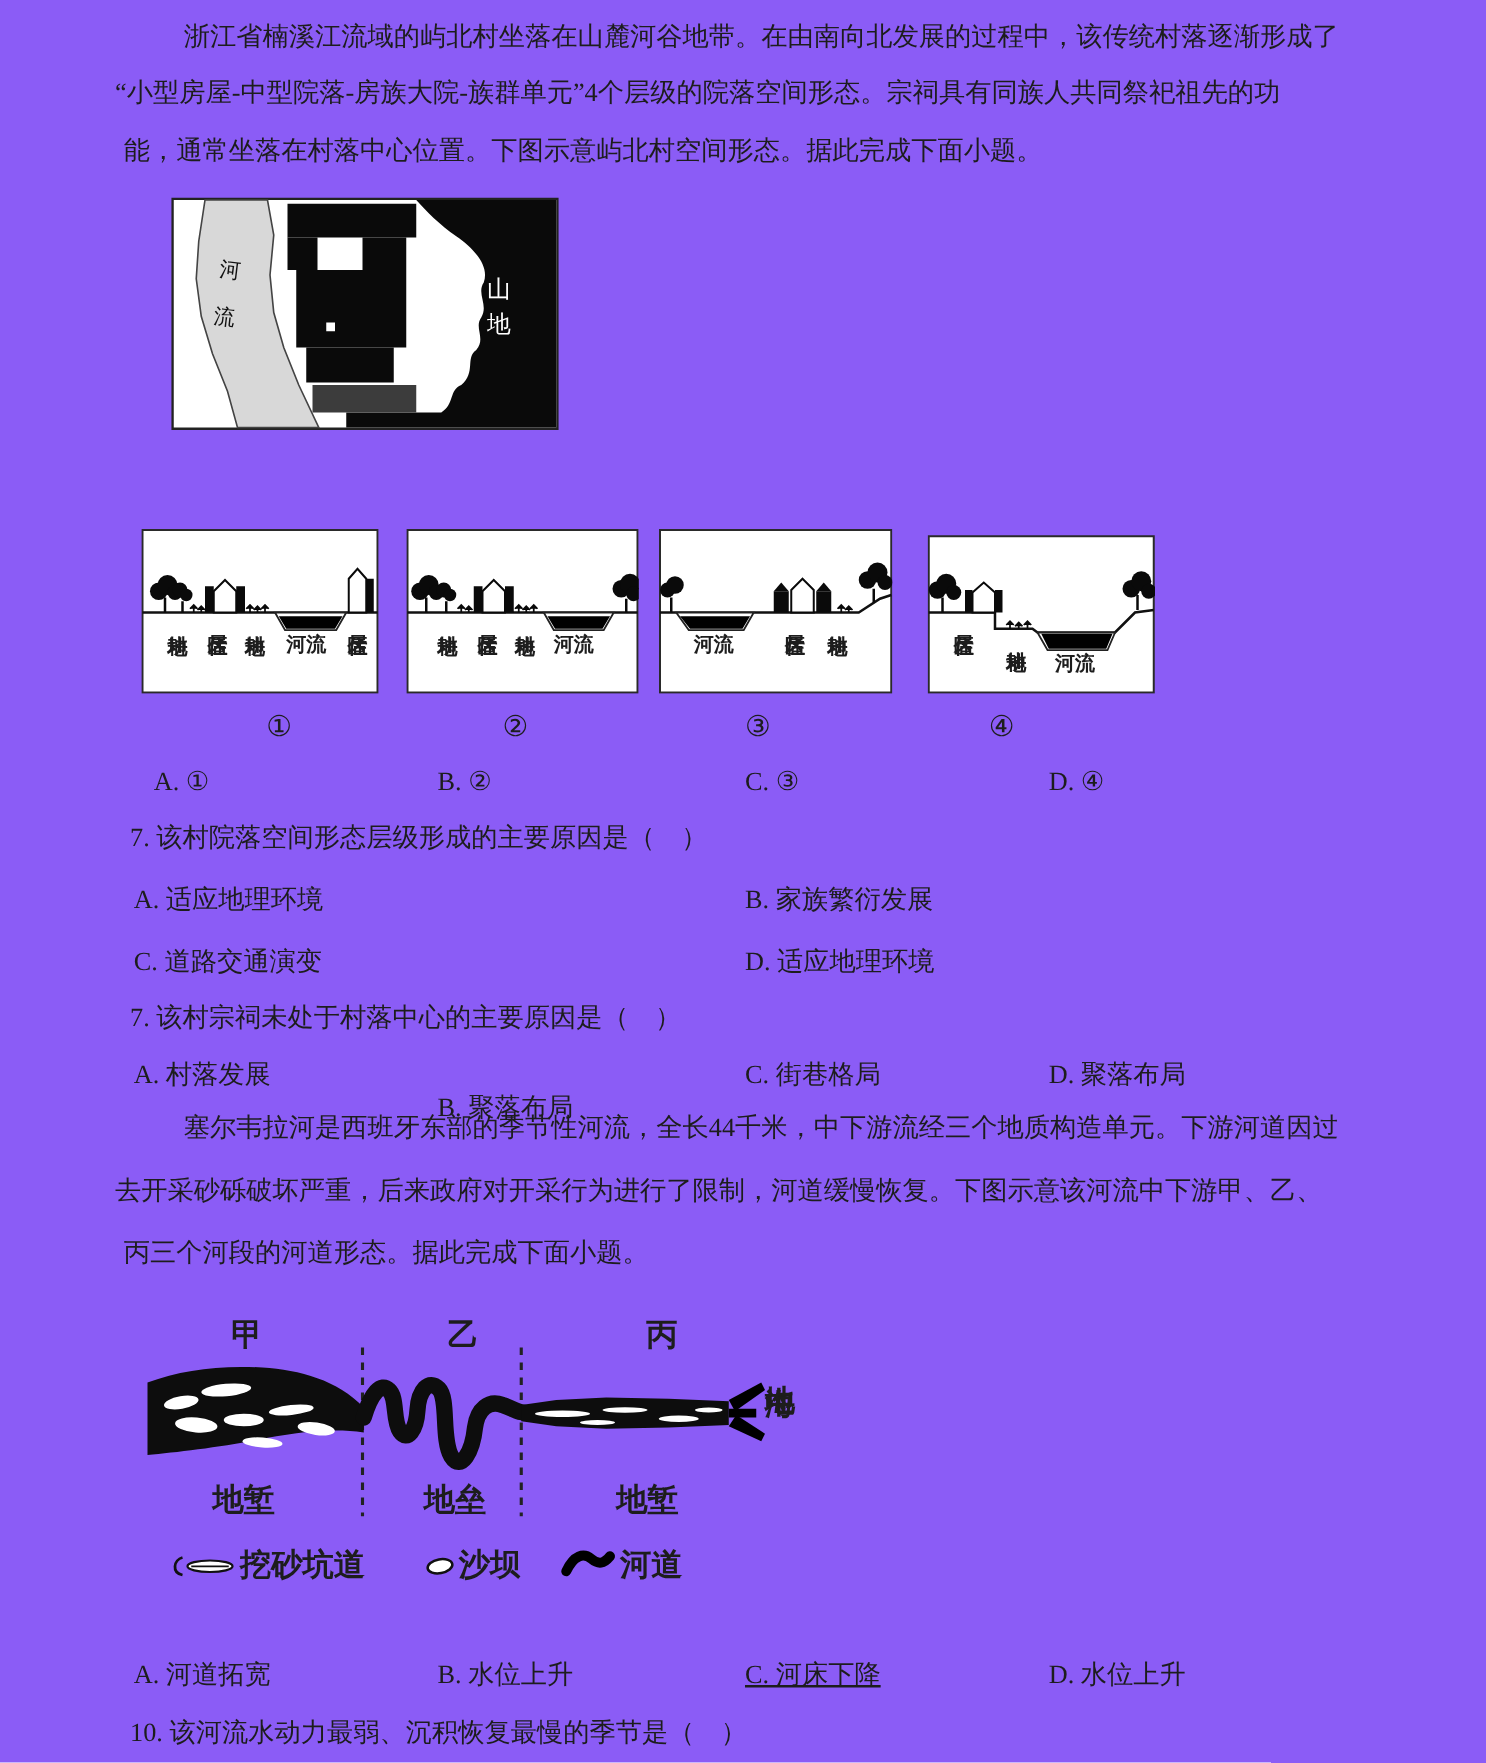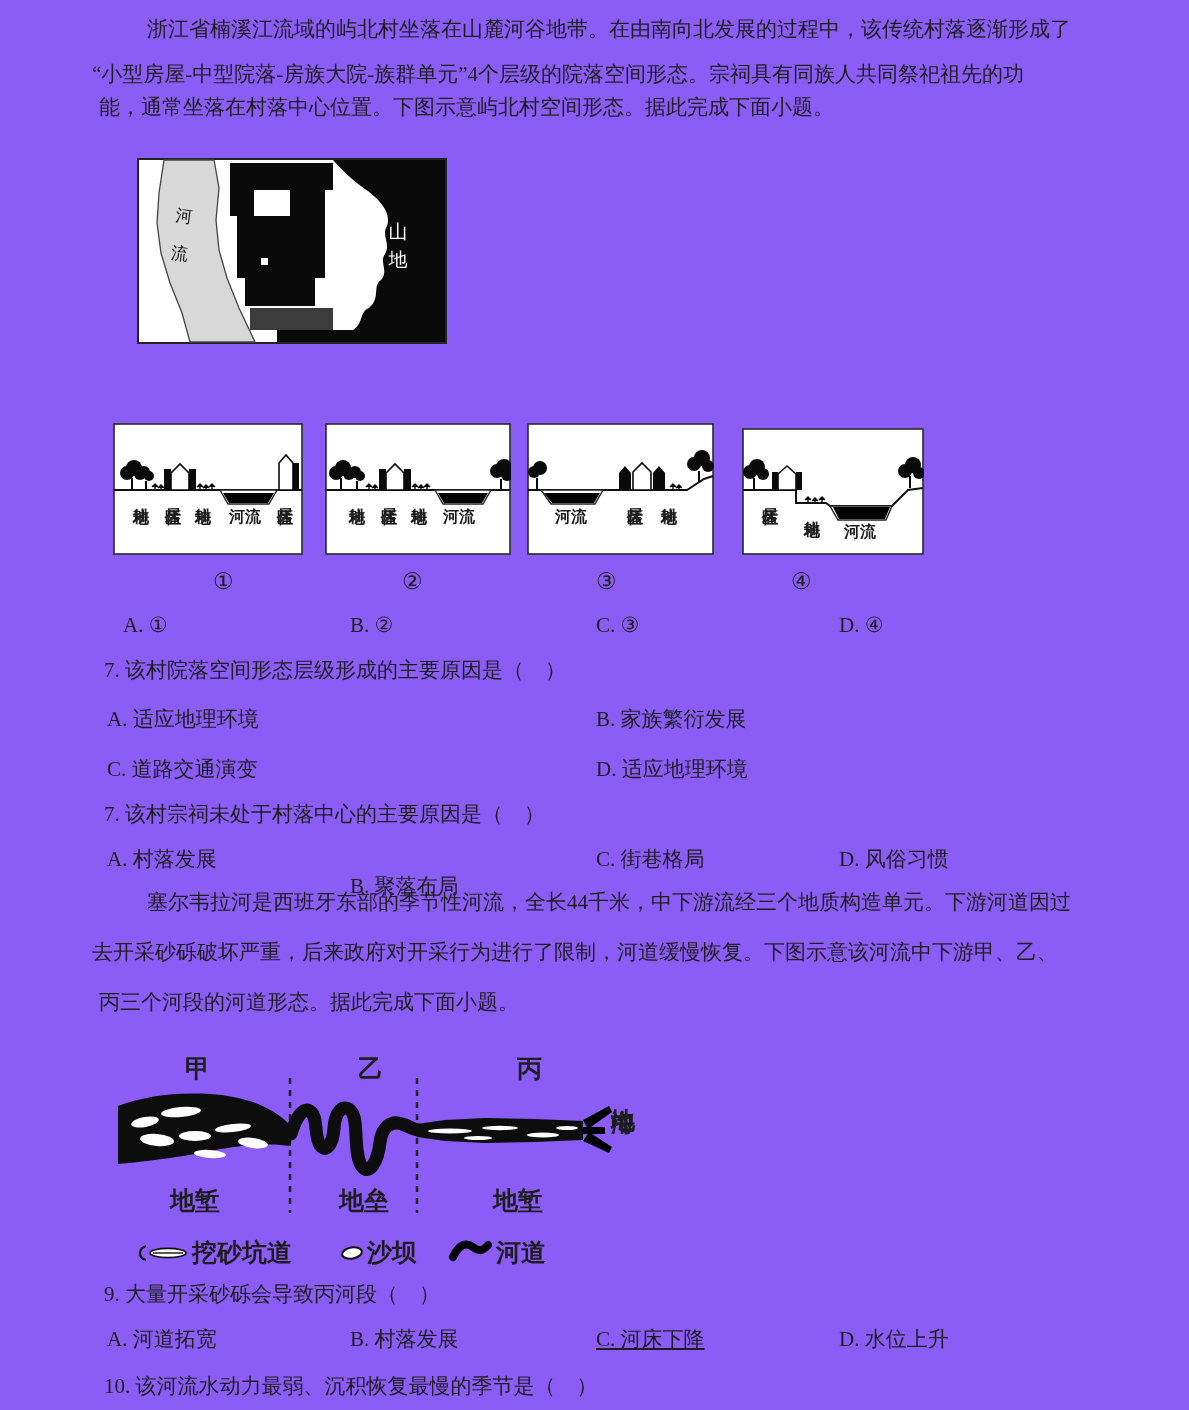--- a/index.html
+++ b/index.html
@@ -23,21 +23,21 @@
   .map-mtn-label { position:absolute; writing-mode:vertical-rl; text-orientation:upright;
           font-size:19px; letter-spacing:28px; color:#ffffff; }
 </style>
 </head>
 <body>
 
 <div class="page">
 
   <div class="txt" style="left:147px; top:16px;">浙江省楠溪江流域的屿北村坐落在山麓河谷地带。在由南向北发展的过程中，该传统村落逐渐形成了</div>
   <div class="txt" style="left:92px;  top:61px;">“小型房屋-中型院落-房族大院-族群单元”4个层级的院落空间形态。宗祠具有同族人共同祭祀祖先的功</div>
-  <div class="txt" style="left:99px;  top:94px;text-align:right;">能，通常坐落在村落中心位置。下图示意屿北村空间形态。据此完成下面小题。</div>
+  <div class="txt" style="left:99px;  top:107px;text-align:right;">能，通常坐落在村落中心位置。下图示意屿北村空间形态。据此完成下面小题。</div>
 
   <div class="fig" style="left:137px; top:158px; width:310px; height:186px;">
     <svg width="310" height="186" viewBox="0 0 310 186">
       <rect x="1" y="1" width="308" height="184" fill="#ffffff" stroke="#222" stroke-width="2"></rect>
 
       <polygon points="27,2 77,2 82,30 79,62 82,92 90,120 102,150 118,184 53,184 45,155 33,125 24,95 20,65 22,35" fill="#d8d8d8" stroke="#444" stroke-width="1.3"></polygon>
 
       <path d="M196,2 L308,2 L308,184 L140,184 L140,172 L216,172
                C227,165 222,154 232,150 C244,140 235,128 244,122
                C252,113 242,104 248,96 C254,86 244,77 250,68
@@ -226,21 +226,21 @@
   <div class="txt" style="left:104px; top:657px;">7. 该村院落空间形态层级形成的主要原因是（　）</div>
   <div class="txt" style="left:107px; top:706px;">A. 适应地理环境</div>
   <div class="txt" style="left:596px; top:706px;">B. 家族繁衍发展</div>
   <div class="txt" style="left:107px; top:756px;">C. 道路交通演变</div>
   <div class="txt" style="left:596px; top:756px;">D. 适应地理环境</div>
 
   <div class="txt" style="left:104px; top:801px;">7. 该村宗祠未处于村落中心的主要原因是（　）</div>
   <div class="txt" style="left:107px; top:846px;">A. 村落发展</div>
   <div class="txt" style="left:350px; top:846px;margin-top:27px;">B. 聚落布局</div>
   <div class="txt" style="left:596px; top:846px;">C. 街巷格局</div>
-  <div class="txt" style="left:839px; top:846px;">D. 风俗习惯</div>
+  <div class="txt" style="left:839px; top:846px;">D. 聚落布局</div>
 
   <div class="txt" style="left:147px; top:889px;">塞尔韦拉河是西班牙东部的季节性河流，全长44千米，中下游流经三个地质构造单元。下游河道因过</div>
   <div class="txt" style="left:99px;  top:989px;">丙三个河段的河道形态。据此完成下面小题。</div>
   <div class="txt" style="left:92px;  top:939px;">去开采砂砾破坏严重，后来政府对开采行为进行了限制，河道缓慢恢复。下图示意该河流中下游甲、乙、</div>
 
   <div class="fig" style="left:115px; top:1048px; width:545px; height:225px;">
     <svg width="545" height="225" viewBox="0 0 545 225">
 
       <line x1="175" y1="30" x2="175" y2="165" stroke="#222" stroke-width="2.5" stroke-dasharray="6,6"></line>
       <line x1="302" y1="30" x2="302" y2="165" stroke="#222" stroke-width="2.5" stroke-dasharray="6,6"></line>
@@ -292,21 +292,20 @@
     <span class="big" style="left:402px; top:8px;">丙</span>
     <span class="sea" style="left:496px; top:40px;">地中海</span>
     <span class="big" style="left:55px;  top:140px;">地堑</span>
     <span class="big" style="left:224px; top:140px;">地垒</span>
     <span class="big" style="left:378px; top:140px;">地堑</span>
     <span class="big" style="left:77px;  top:192px;">挖砂坑道</span>
     <span class="big" style="left:252px; top:192px;">沙坝</span>
     <span class="big" style="left:381px; top:192px;">河道</span>
   </div>
 
-  <div class="txt" style="left:104px; top:1281px;">9. 大量开采砂砾会导致丙河段（　）</div>
   <div class="txt" style="left:107px; top:1326px;">A. 河道拓宽</div>
-  <div class="txt" style="left:350px; top:1326px;">B. 村落发展</div>
+  <div class="txt" style="left:350px; top:1326px;">B. 水位上升</div>
   <div class="txt" style="left:596px; top:1326px;text-decoration:underline;">C. 河床下降</div>
   <div class="txt" style="left:839px; top:1326px;">D. 水位上升</div>
 
   <div class="txt" style="left:104px; top:1373px;">10. 该河流水动力最弱、沉积恢复最慢的季节是（　）</div>
 
 </div>
 
 </body></html>

